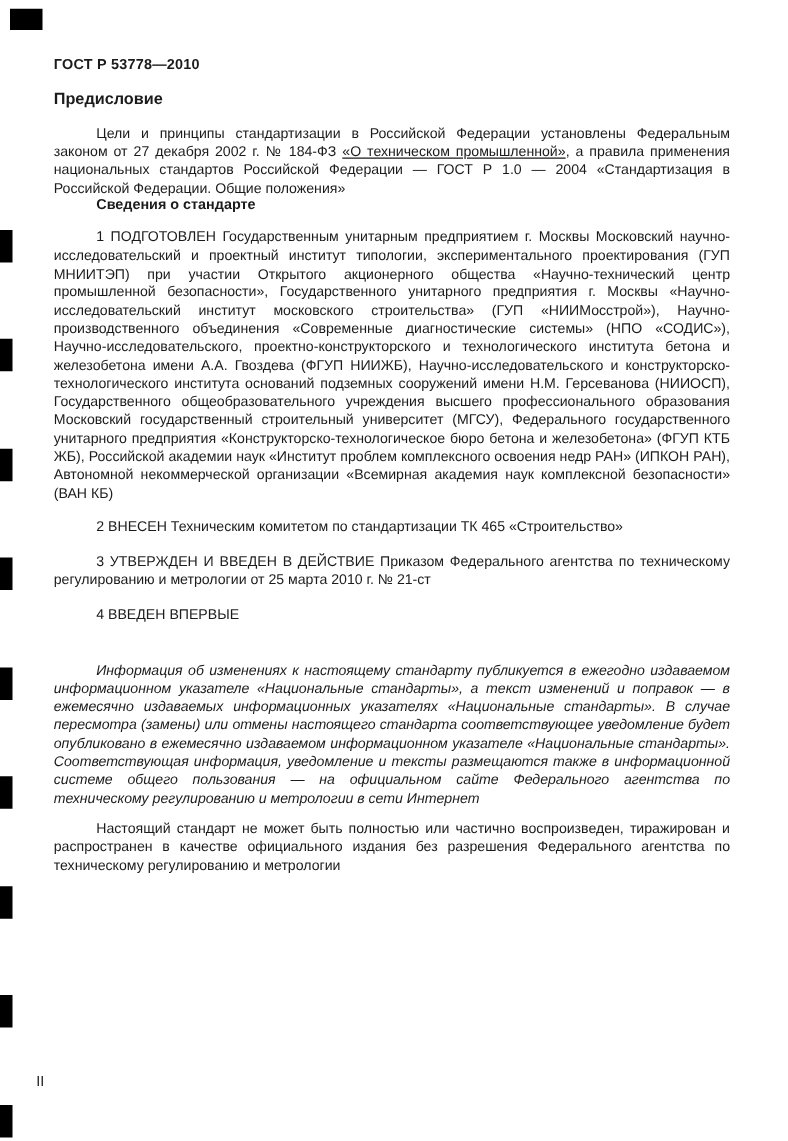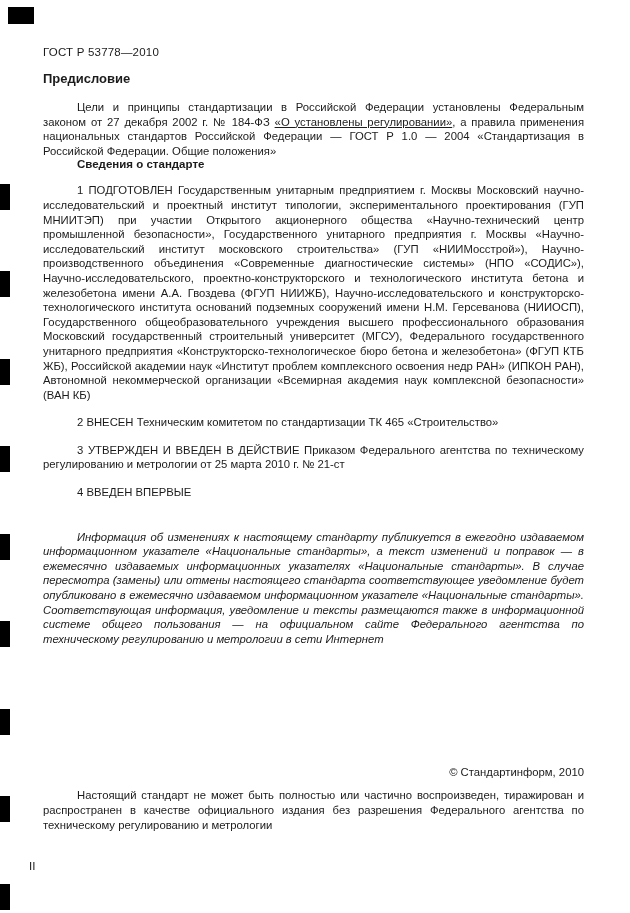--- a/index.html
+++ b/index.html
@@ -9,21 +9,21 @@
     position: relative; overflow: hidden;
     font-family: "Liberation Sans", sans-serif;
     color: #1b1b1b;
   }
   .page {
     position: absolute; inset: 0;
     padding: 46px 46px 0 43px;
     background: #ffffff;
   }
   .doc-header {
-    font-size: 11.5px; font-weight: normal; letter-spacing: 0.2px;
+    font-size: 11.5px; font-weight: bold; letter-spacing: 0.2px;
   }
   .doc-title {
     margin-top: 13px; text-align: left;
     font-size: 13px; font-weight: bold;
   }
   p.body {
     font-size: 11.3px; line-height: 14.6px;
     text-align: justify; text-indent: 34px;
   }
   .intro { margin-top: 14px; }
@@ -60,32 +60,31 @@
 </style>
 </head>
 <body>
 
 <div class="page">
 
   <div class="doc-header">ГОСТ Р 53778—2010</div>
 
   <div class="doc-title">Предисловие</div>
 
-  <p class="body intro"><span>Цели и принципы стандартизации в Российской Федерации установлены Федеральным законом от 27 декабря 2002 г. № 184-ФЗ </span><span class="underline">«О установлены регулировании»</span><span>, а правила применения национальных стандартов Российской Федерации — ГОСТ Р 1.0 — 2004 «Стандартизация в Российской Федерации. Общие положения»</span></p>
+  <p class="body intro"><span>Цели и принципы стандартизации в Российской Федерации установлены Федеральным законом от 27 декабря 2002 г. № 184-ФЗ </span><span class="underline">«О техническом промышленной»</span><span>, а правила применения национальных стандартов Российской Федерации — ГОСТ Р 1.0 — 2004 «Стандартизация в Российской Федерации. Общие положения»</span></p>
 
   <div class="section-heading">Сведения о стандарте</div>
 
   <p class="body item">1 ПОДГОТОВЛЕН Государственным унитарным предприятием г. Москвы Московский научно-исследовательский и проектный институт типологии, экспериментального проектирования (ГУП МНИИТЭП) при участии Открытого акционерного общества «Научно-технический центр промышленной безопасности», Государственного унитарного предприятия г. Москвы «Научно-исследовательский институт московского строительства» (ГУП «НИИМосстрой»), Научно-производственного объединения «Современные диагностические системы» (НПО «СОДИС»), Научно-исследовательского, проектно-конструкторского и технологического института бетона и железобетона имени А.А. Гвоздева (ФГУП НИИЖБ), Научно-исследовательского и конструкторско-технологического института оснований подземных сооружений имени Н.М. Герсеванова (НИИОСП), Государственного общеобразовательного учреждения высшего профессионального образования Московский государственный строительный университет (МГСУ), Федерального государственного унитарного предприятия «Конструкторско-технологическое бюро бетона и железобетона» (ФГУП КТБ ЖБ), Российской академии наук «Институт проблем комплексного освоения недр РАН» (ИПКОН РАН), Автономной некоммерческой организации «Всемирная академия наук комплексной безопасности» (ВАН КБ)</p>
   <p class="body item">2 ВНЕСЕН Техническим комитетом по стандартизации ТК 465 «Строительство»</p>
   <p class="body item">3 УТВЕРЖДЕН И ВВЕДЕН В ДЕЙСТВИЕ Приказом Федерального агентства по техническому регулированию и метрологии от 25 марта 2010 г.  № 21-ст</p>
   <p class="body item">4 ВВЕДЕН ВПЕРВЫЕ</p>
 
   <p class="body note">Информация об изменениях к настоящему стандарту публикуется в ежегодно издаваемом информационном указателе «Национальные стандарты», а текст изменений и поправок — в ежемесячно издаваемых информационных указателях «Национальные стандарты».  В случае пересмотра (замены) или отмены настоящего стандарта соответствующее уведомление  будет опубликовано в ежемесячно издаваемом информационном указателе «Национальные стандарты». Соответствующая информация, уведомление и тексты размещаются также в информационной системе общего пользования — на официальном сайте Федерального агентства по техническому регулированию и метрологии в сети Интернет</p>
 
-  <div class="copyright">© Стандартинформ, 2010</div>
 
   <p class="body restriction">Настоящий стандарт не может  быть  полностью или частично воспроизведен, тиражирован и распространен в качестве официального издания без разрешения Федерального агентства по техническому регулированию и метрологии</p>
 
   <div class="page-number">II</div>
 
 </div>
 
 <div>
   <div class="artifact a-corner"></div>
   <div class="artifact a1"></div>

